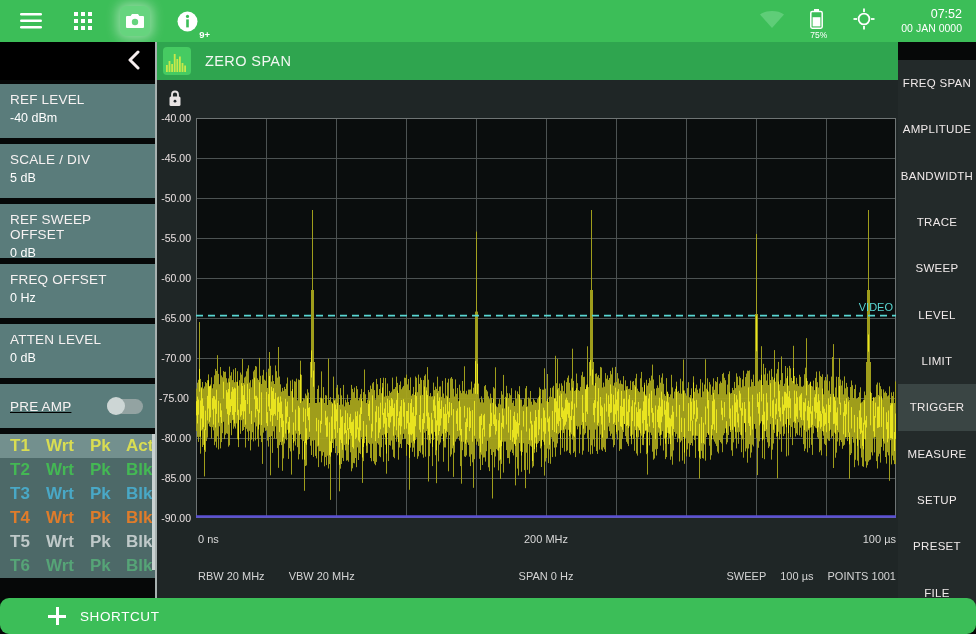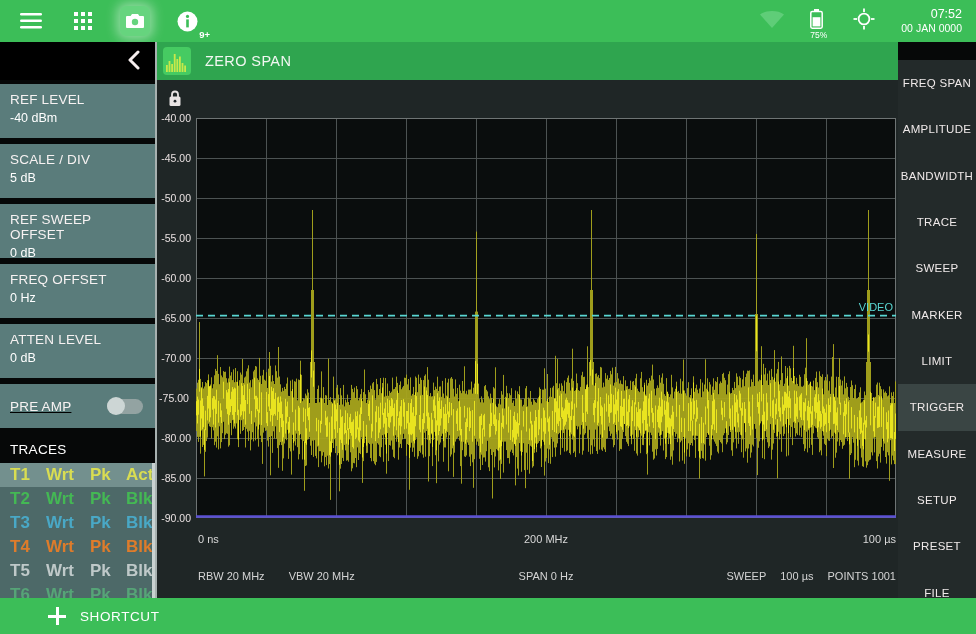--- a/index.html
+++ b/index.html
@@ -58,21 +58,21 @@
   .statusrow .sc { position:absolute; left:0; width:700px; text-align:center; }
   .statusrow .sr { position:absolute; right:0; display:flex; gap:14px; }
 
   
   .right-col { position:absolute; top:42px; right:0; width:78px; height:556px; background:#232a2a; display:flex; flex-direction:column;margin-top:18px; }
   .menu-item { flex:1; background:none; border:none; color:#efe9e9; font-size:11.5px; letter-spacing:.3px;
     cursor:pointer; font-family:"Liberation Sans", sans-serif; }
   .menu-item.active { background:#3a4544; }
 
   
-  .bottombar { position:absolute; bottom:0; left:0; width:976px; height:36px; background:#3cbe58; display:flex; align-items:center; }
+  .bottombar { position:absolute; bottom:0; left:0; width:976px; height:36px; background:#3cbe58; display:flex; align-items:center;border-radius:9px; }
   .shortcut-btn { background:none; border:none; display:flex; align-items:center; gap:14px; margin-left:48px; cursor:pointer; }
   .plus { position:relative; width:18px; height:18px; }
   .plus::before, .plus::after { content:""; position:absolute; background:#fff; }
   .plus::before { left:8px; top:0; width:2.5px; height:18px; }
   .plus::after { left:0; top:8px; width:18px; height:2.5px; }
   .shortcut-label { color:#fff; font-size:13.5px; letter-spacing:.6px; }
 </style>
 </head>
 <body>
 
@@ -179,21 +179,20 @@
       <div class="side-item">
         <div class="lbl">ATTEN LEVEL</div>
         <div class="val">0 dB</div>
       </div>
       <div class="side-item preamp">
         <div class="lbl">PRE AMP</div>
         <div class="toggle">
             <div class="knob"></div>
           </div>
       </div>
-      <div class="traces-header">TRACES</div>
       <div class="trace-table">
         <div class="trace-row active" style="color: rgb(217, 221, 82);">
           <span>T1</span>
           <span>Wrt</span>
           <span>Pk</span>
           <span>Act</span>
         </div>
         <div class="trace-row" style="color: rgb(68, 184, 84);">
           <span>T2</span>
           <span>Wrt</span>
@@ -298,21 +297,21 @@
       </div>
     </div>
   </main>
 
   <nav class="right-col">
     <button class="menu-item">FREQ SPAN</button>
     <button class="menu-item">AMPLITUDE</button>
     <button class="menu-item">BANDWIDTH</button>
     <button class="menu-item">TRACE</button>
     <button class="menu-item">SWEEP</button>
-    <button class="menu-item">MARKER</button>
+    <button class="menu-item">LEVEL</button>
     <button class="menu-item">LIMIT</button>
     <button class="menu-item active">TRIGGER</button>
     <button class="menu-item">MEASURE</button>
     <button class="menu-item">SETUP</button>
     <button class="menu-item">PRESET</button>
     <button class="menu-item">FILE</button>
   </nav>
 
   <footer class="bottombar">
     <button class="shortcut-btn">

